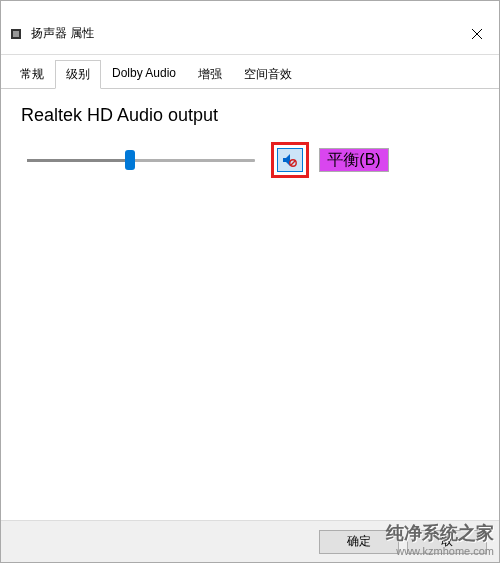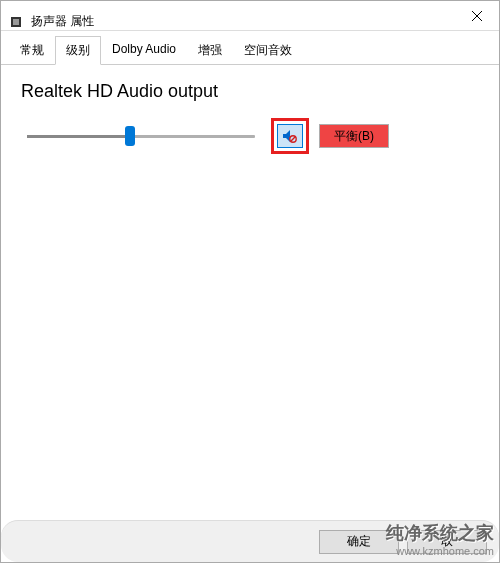--- a/index.html
+++ b/index.html
@@ -15,25 +15,26 @@
   }
   .window {
     width: 500px;
     height: 563px;
     background: #fff;
     border: 1px solid #aaa;
     display: flex;
     flex-direction: column;
   }
   .titlebar {
-    height: 30px;
-    display: flex;
-    align-items: flex-end;
+    height: 42px;
+    display: flex;
+    align-items: center;
     padding-left: 8px;
     border-bottom: 1px solid #ddd;
+    margin-top: 12px;
   }
   .title-icon {
     width: 16px; height: 16px; margin-right: 6px;
     display: flex; align-items: center; justify-content: center;
   }
   .title-text { flex: 1; font-size: 12px; color: #000; }
   .close-btn {
     width: 45px; height: 29px;
     display: flex; align-items: center; justify-content: center;
     font-size: 14px; color: #000;
@@ -122,34 +123,33 @@
   .mute-btn {
     width: 26px; height: 24px;
     border: 1px solid #0078d7;
     background: #cce4f7;
     display: flex; align-items: center; justify-content: center;
     position: relative;
   }
   .balance-btn {
     width: 70px; height: 24px;
     border: 1px solid #adadad;
-    background: #ef4444;
-    font-size: 12px;
+    background: #d946ef;
+    font-size: 16px;
     display: flex; align-items: center; justify-content: center;
   }
   .footer {
     height: 42px;
     border-top: 1px solid #ddd;
     background: #f0f0f0;
     display: flex;
     align-items: center;
     justify-content: flex-end;
     gap: 8px;
     padding-right: 12px;
-    border-radius: 17px;
   }
   .footer-btn {
     width: 80px; height: 24px;
     border: 1px solid #adadad;
     background: #e1e1e1;
     font-size: 12px;
     display: flex; align-items: center; justify-content: center;
   }
   .watermark {
     position: absolute;

